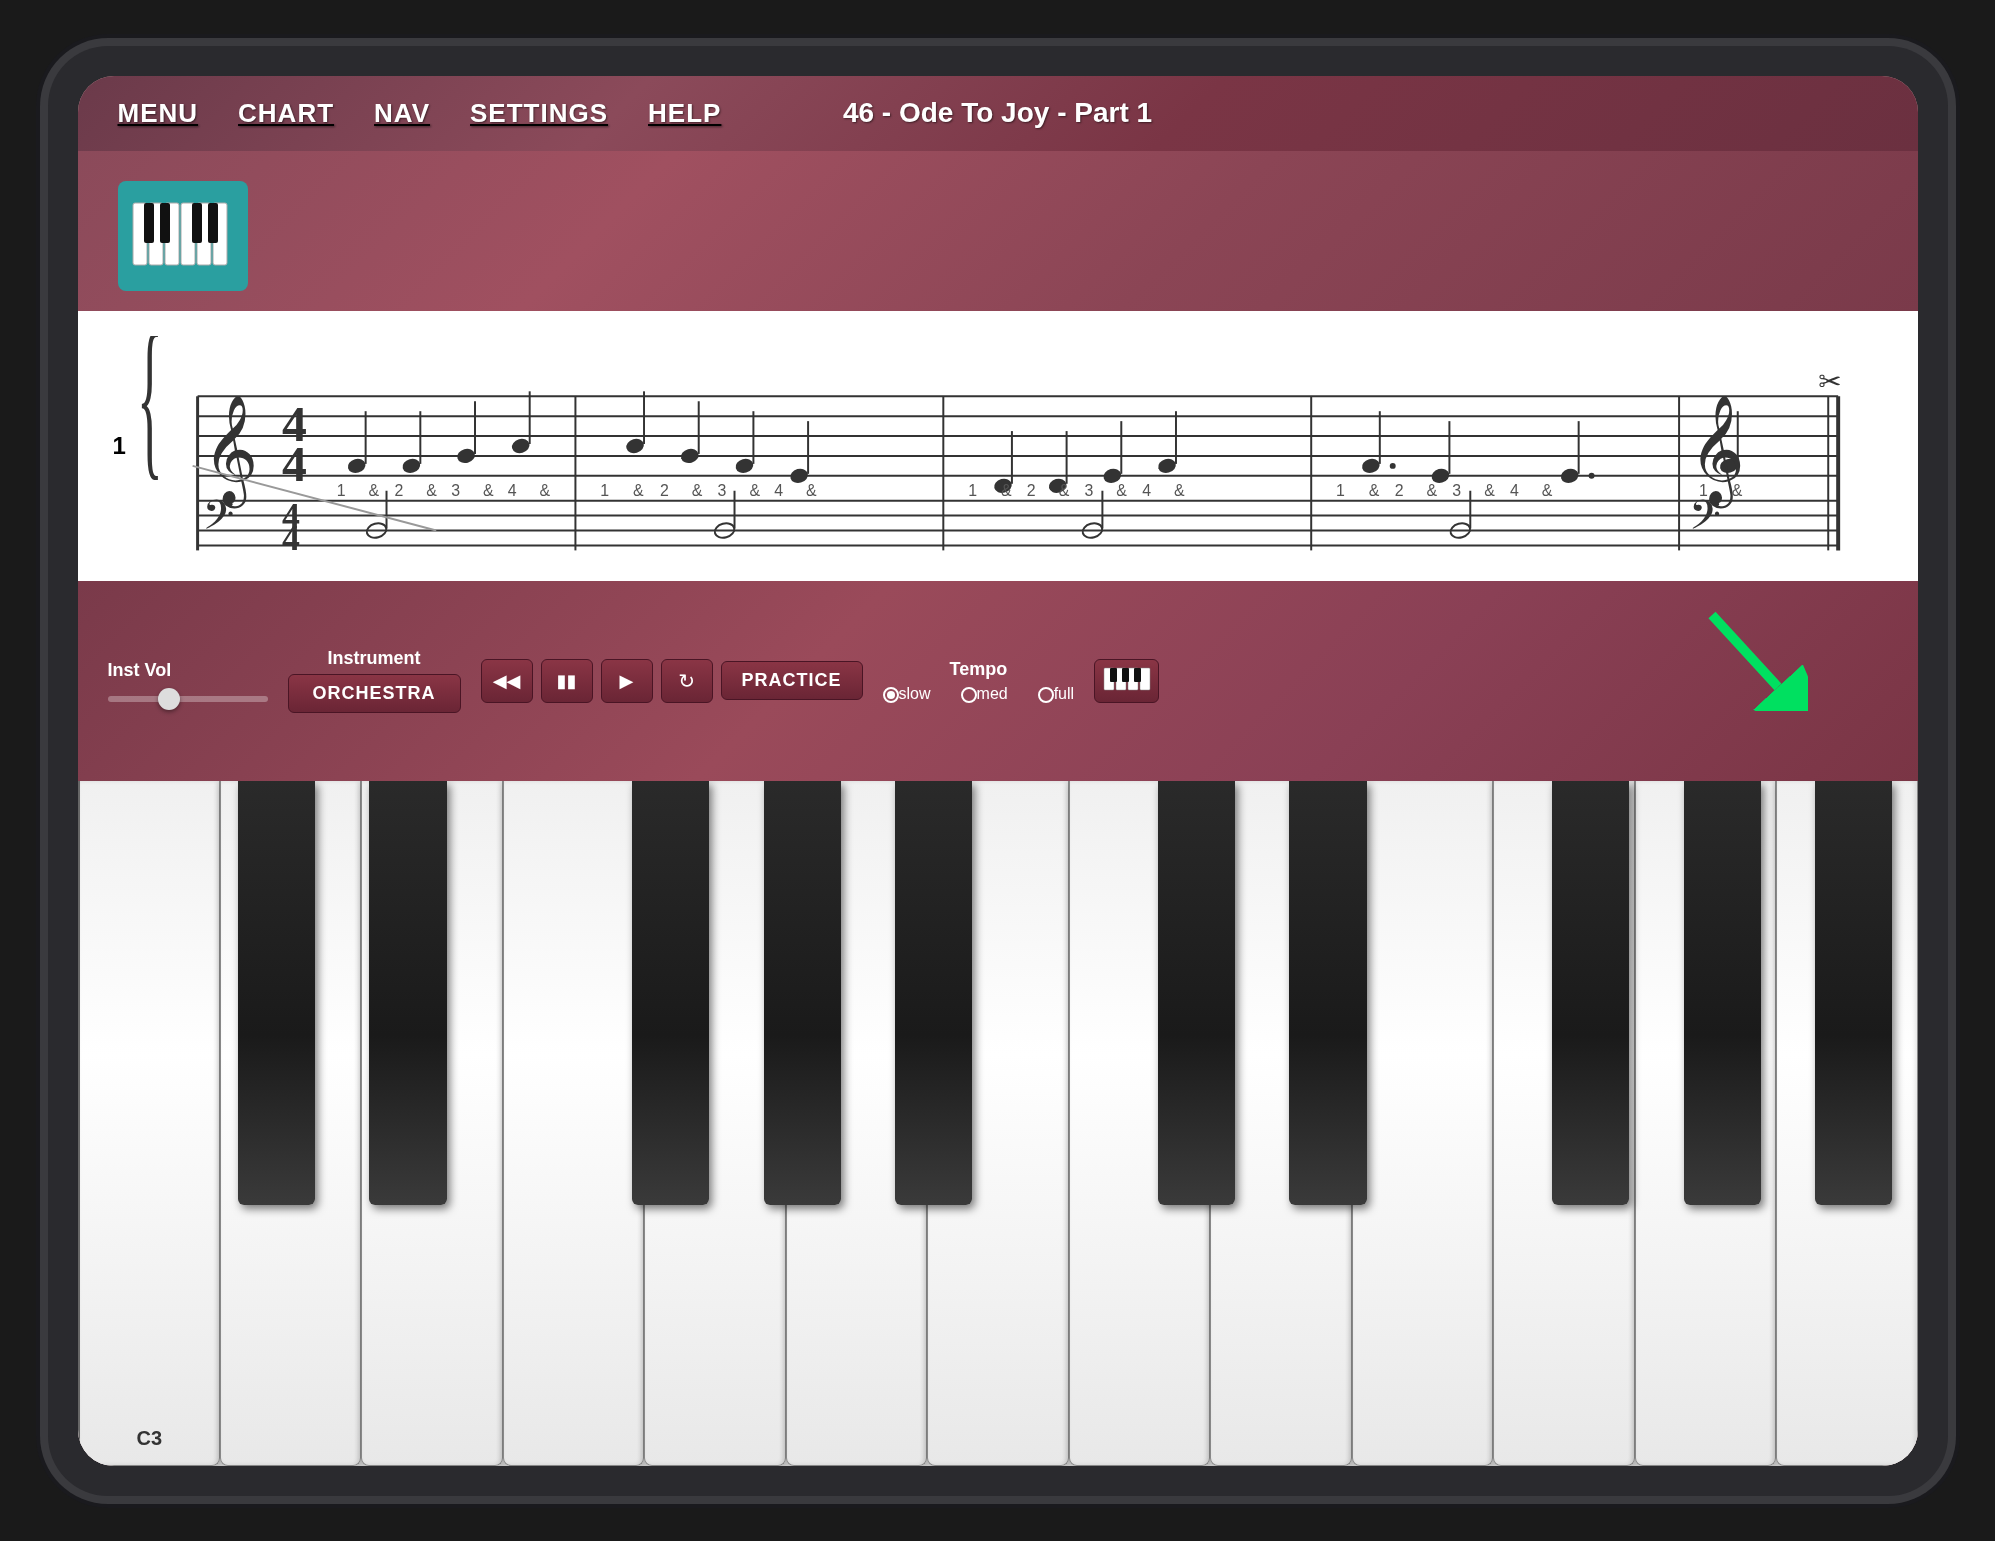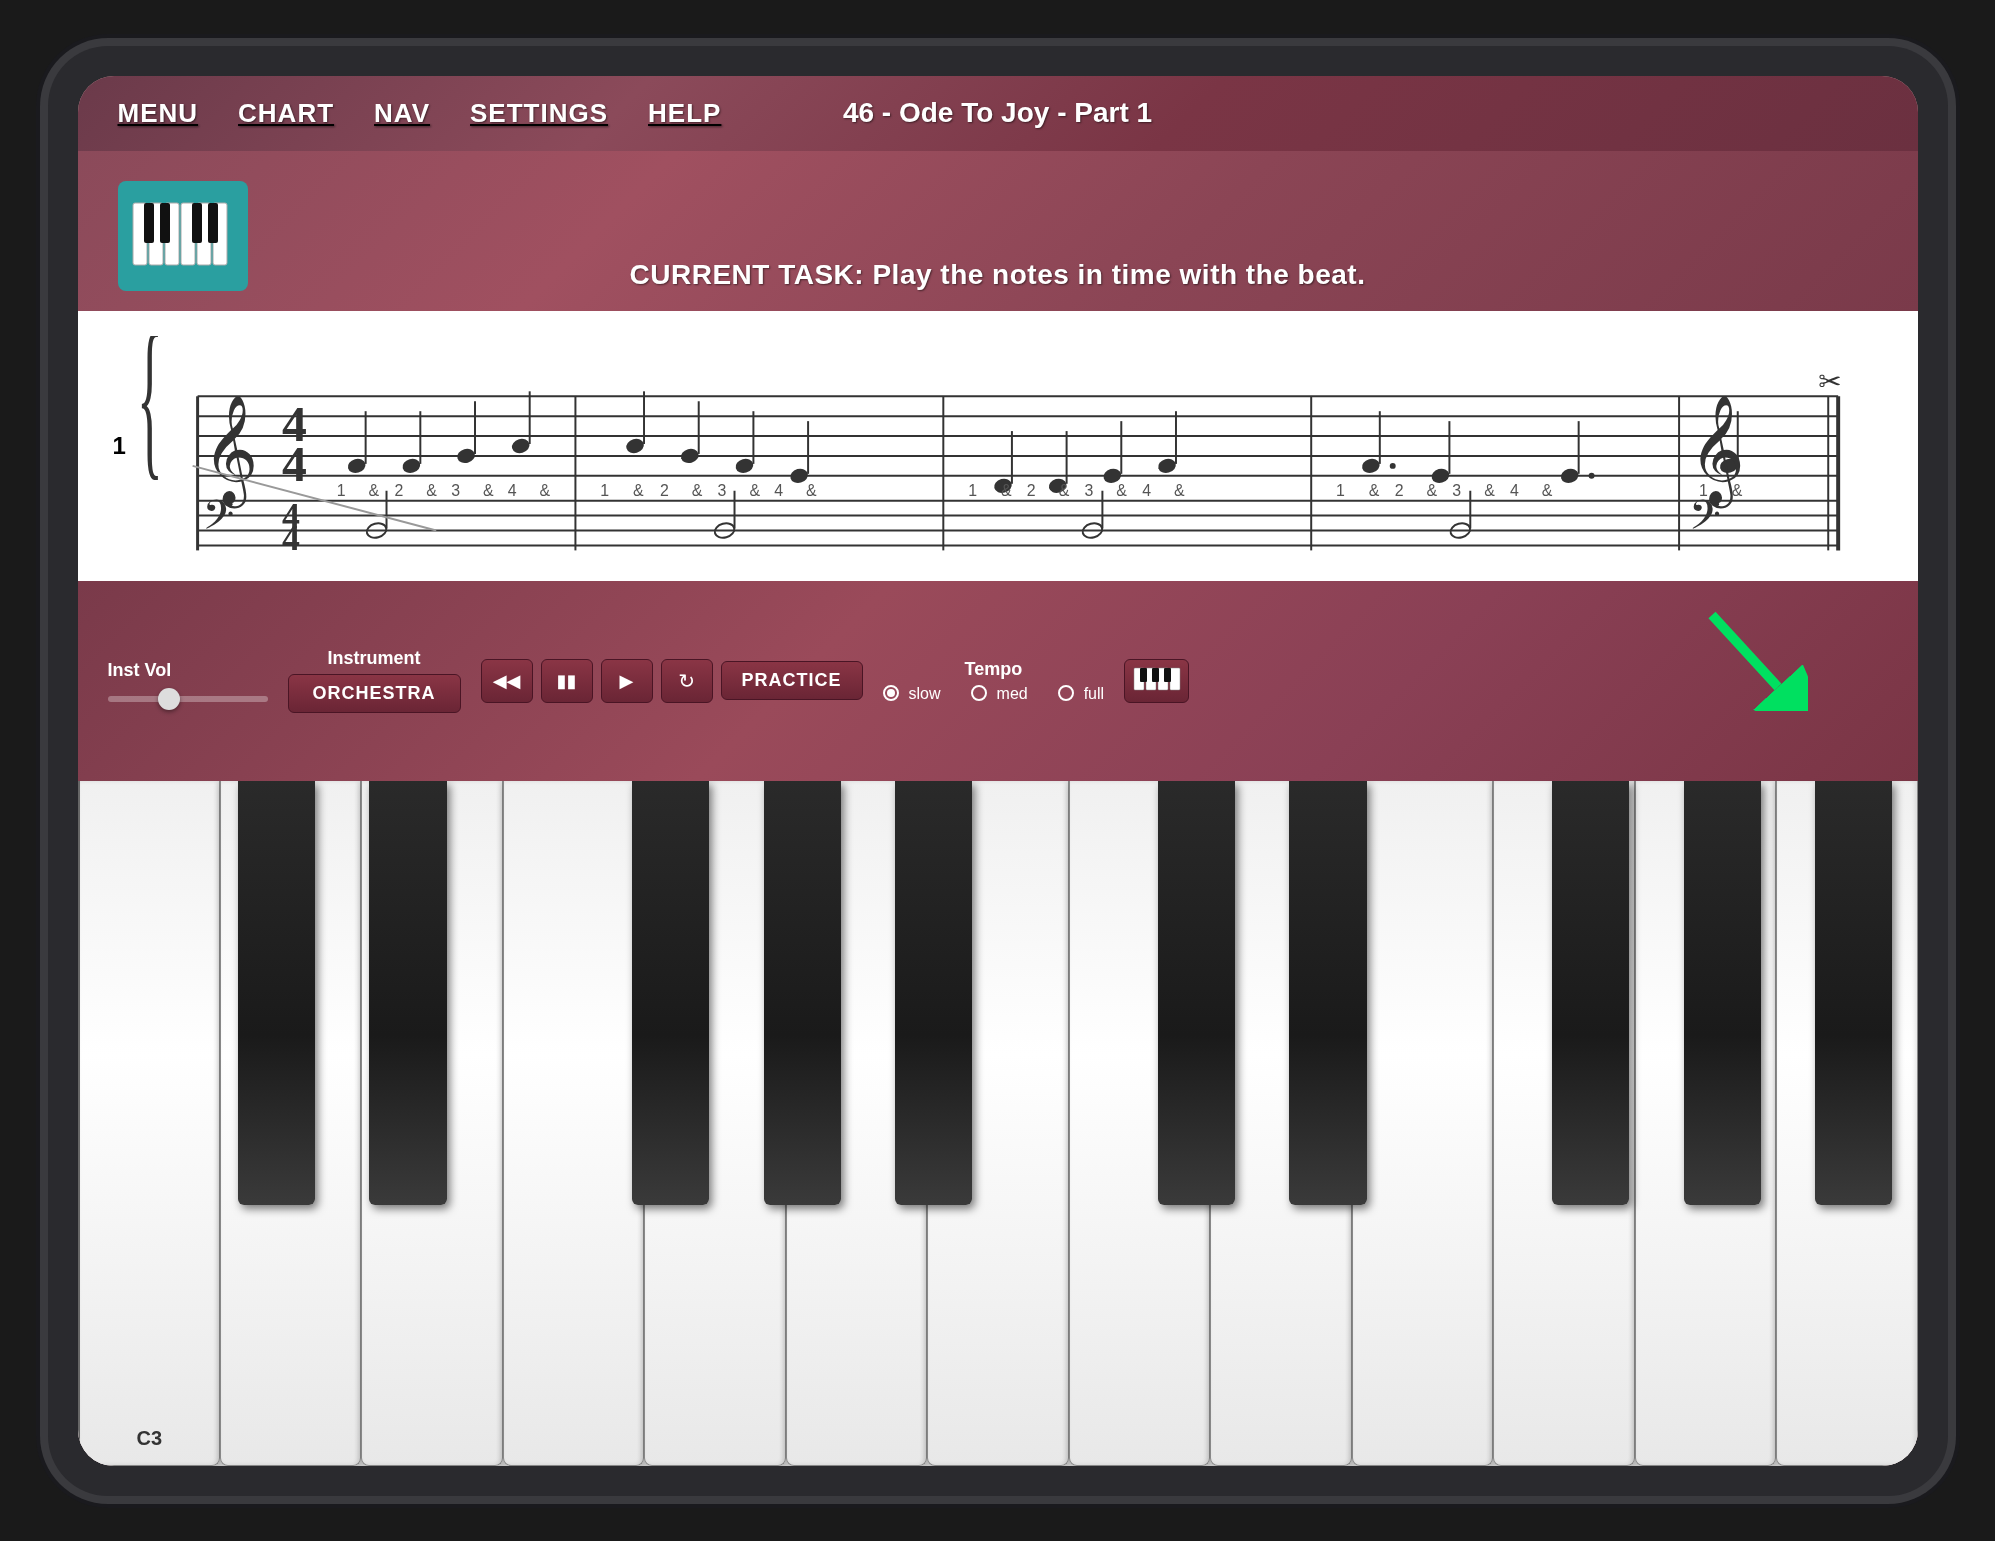--- a/index.html
+++ b/index.html
@@ -276,22 +276,22 @@
     }
 
     .tempo-options {
       display: flex;
       gap: 30px;
       align-items: center;
     }
 
     .tempo-radio-group {
       display: flex;
-      align-items: flex-start;
-      gap: 10px;
+      align-items: flex-end;
+      gap: 0;
     }
 
     .tempo-radio {
       width: 16px;
       height: 16px;
       border-radius: 50%;
       border: 2px solid white;
       background: transparent;
       position: relative;
     }
@@ -404,21 +404,20 @@
           <rect x="53" y="5" width="14" height="62" rx="2" fill="white" stroke="#aaa" stroke-width="1"></rect>
           <rect x="69" y="5" width="14" height="62" rx="2" fill="white" stroke="#aaa" stroke-width="1"></rect>
           <rect x="85" y="5" width="14" height="62" rx="2" fill="white" stroke="#aaa" stroke-width="1"></rect>
 
           <rect x="16" y="5" width="10" height="40" rx="2" fill="#111"></rect>
           <rect x="32" y="5" width="10" height="40" rx="2" fill="#111"></rect>
           <rect x="64" y="5" width="10" height="40" rx="2" fill="#111"></rect>
           <rect x="80" y="5" width="10" height="40" rx="2" fill="#111"></rect>
         </svg>
       </div>
-      <div class="task-text">CURRENT TASK: Play the notes in time with the beat.</div>
     </div>
 
     <div class="sheet-music-area">
       <span class="measure-number">1</span>
       <div class="staff-container">
         <svg class="staff-svg" viewBox="0 0 1750 220">
 
           <text x="30" y="120" font-size="180" font-family="serif" fill="#333" transform="scale(0.3,1)">{</text>
 
           <line x1="70" y1="60" x2="1720" y2="60" stroke="#333" stroke-width="2"></line>

